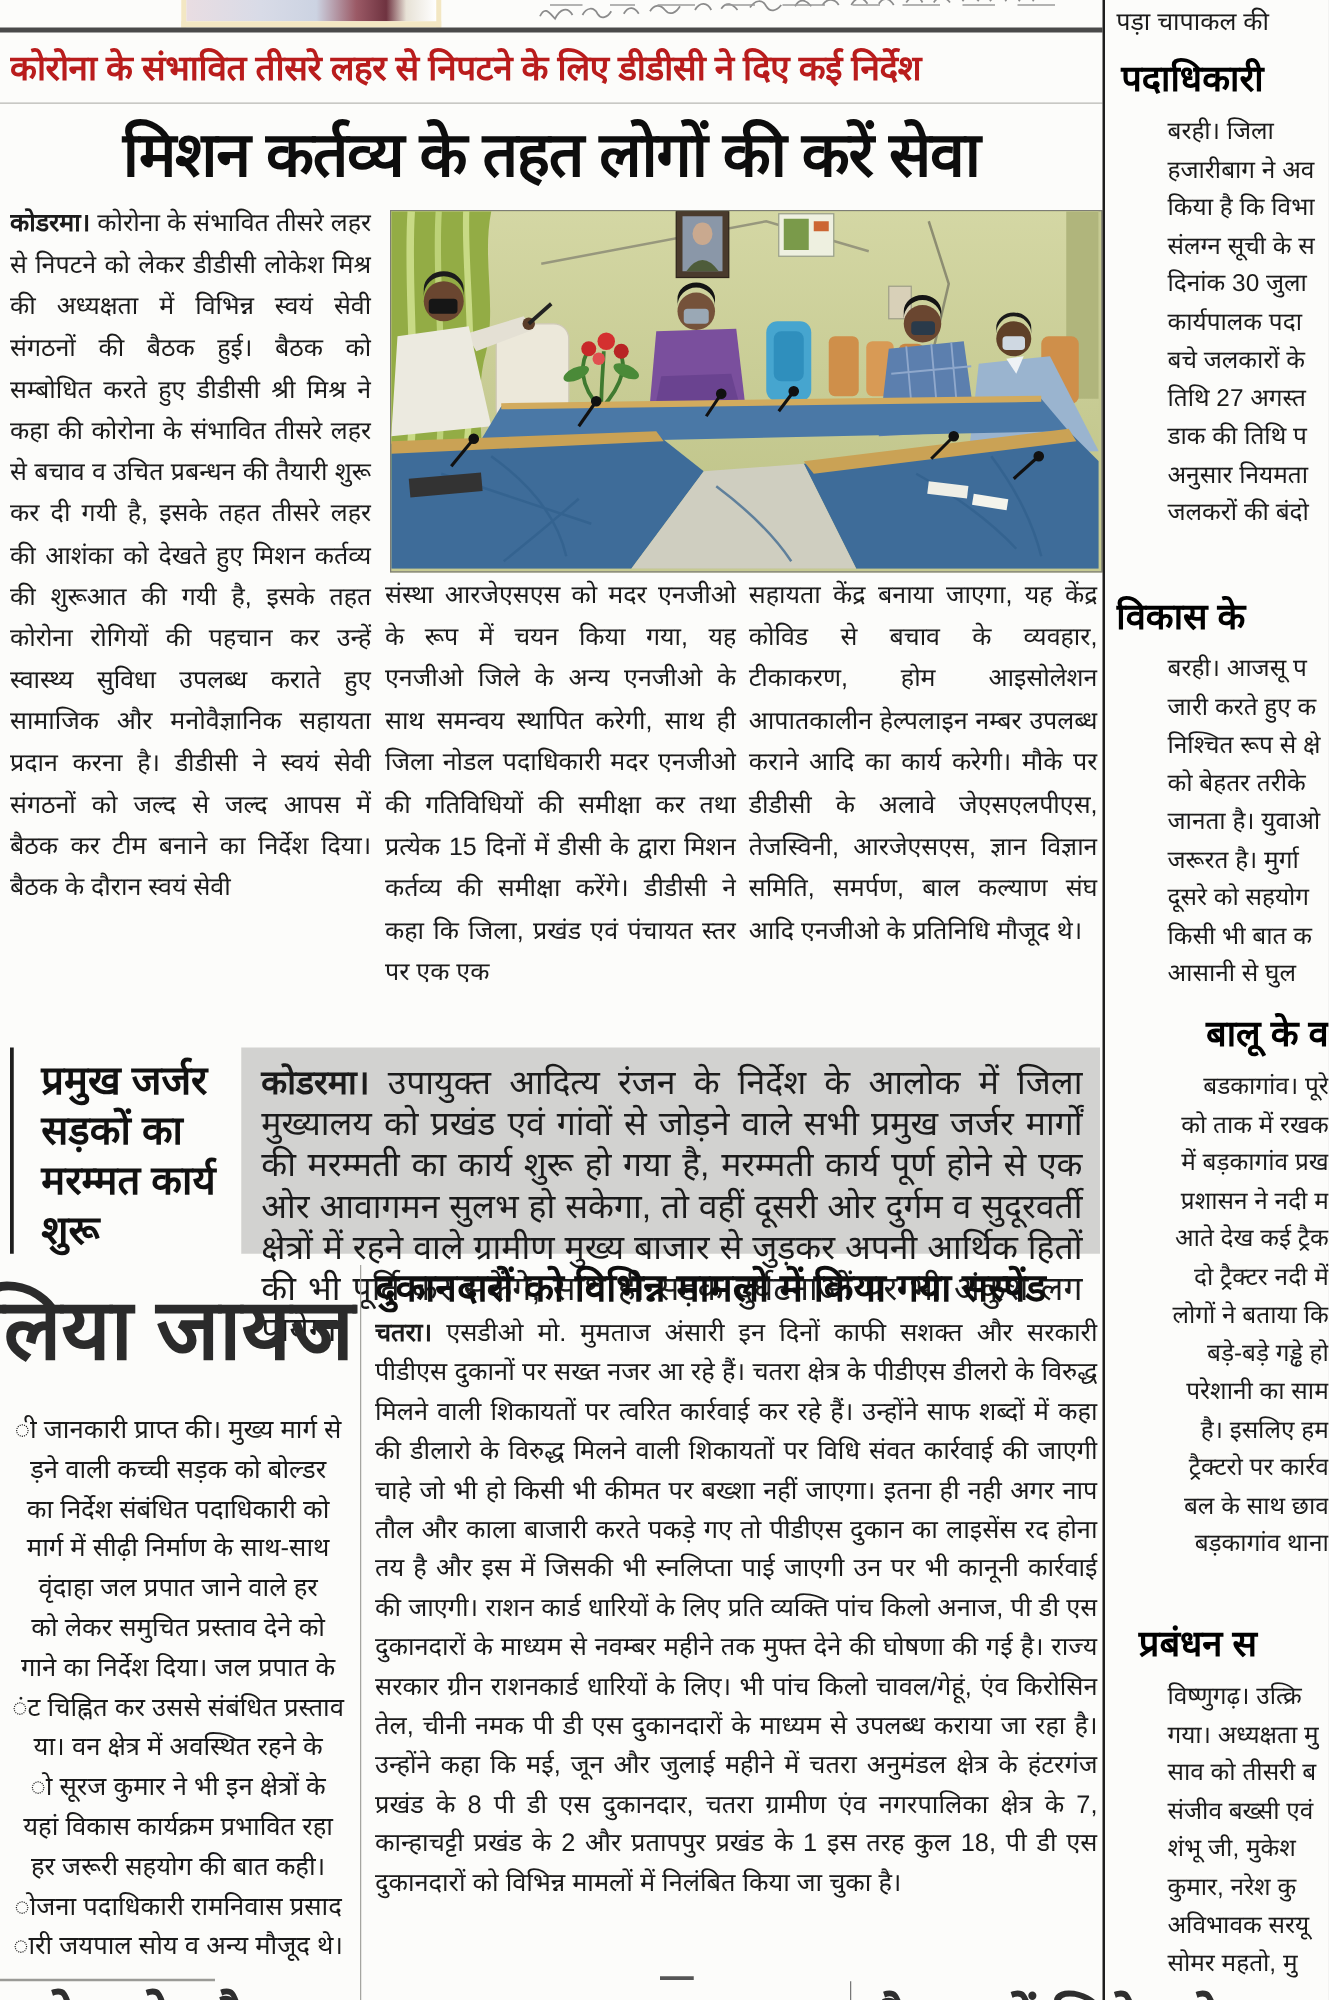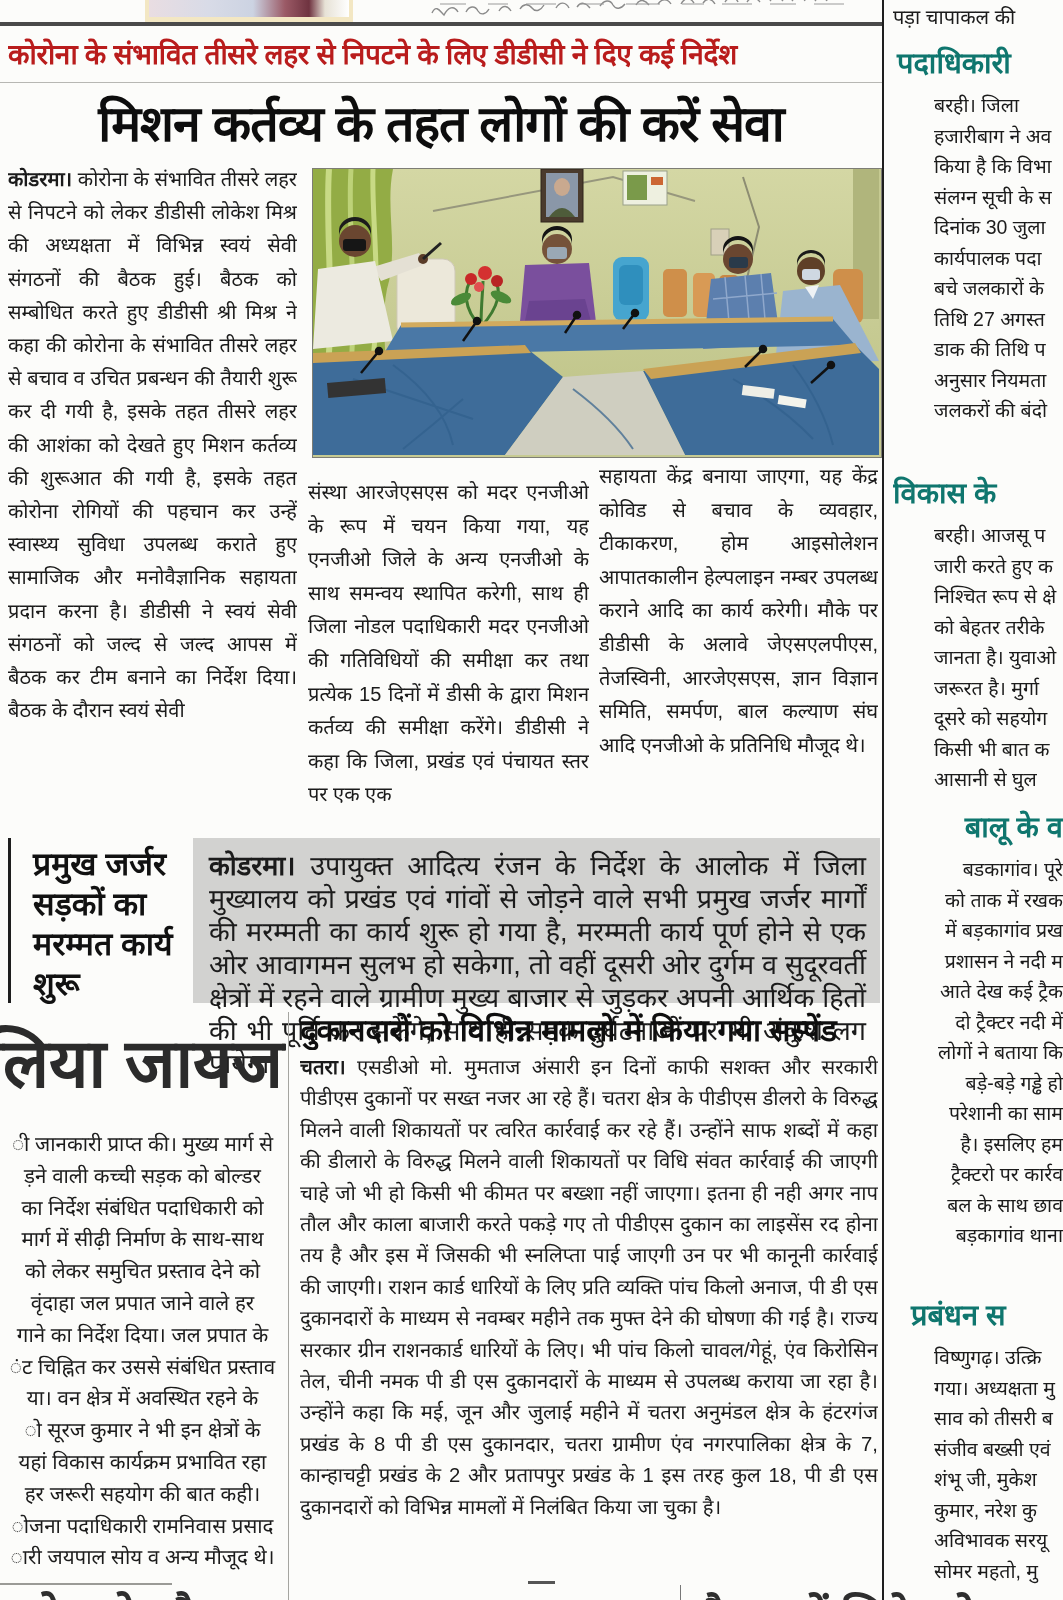--- a/index.html
+++ b/index.html
@@ -16,21 +16,21 @@
      border-left:4px solid #f3e7c3;border-right:4px solid #f3e7c3;border-bottom:5px solid #f3e7c3;}
   .rule-heavy{left:0;top:22px;width:882px;height:4px;background:#4a4a4a;}
   .kicker{left:8px;top:34px;width:872px;font-size:28px;font-weight:bold;color:#b91c1c;
      white-space:nowrap;overflow:hidden;letter-spacing:-0.3px;}
   .rule-thin{left:0;top:82px;width:882px;height:1px;background:#b7b7b3;}
   .headline{left:0;top:88px;width:882px;font-size:50px;font-weight:bold;color:#0d0d0d;
      white-space:nowrap;overflow:hidden;text-align:center;letter-spacing:-1px;}
 
   
   .col1{left:8px;top:163px;width:289px;height:640px;font-size:20px;line-height:33.2px;overflow:hidden;}
-  .col2{left:308px;top:460px;width:281px;height:345px;font-size:20px;line-height:33.6px;overflow:hidden;margin-top:16px;}
+  .col2{left:308px;top:460px;width:281px;height:345px;font-size:20px;line-height:33.6px;overflow:hidden;}
   .col3{left:599px;top:460px;width:279px;height:345px;font-size:20px;line-height:33.6px;overflow:hidden;}
   .photo-frame{left:312px;top:168px;width:568px;height:288px;border:1px solid #7d7d75;background:#c6ca92;}
 
   
   .graybox{left:8px;top:838px;width:872px;height:165px;display:flex;}
   .graybox .title{flex:0 0 160px;background:#fcfcfa;border-left:3px solid #1e1e1e;
      padding:6px 0 0 22px;font-size:32px;line-height:40px;font-weight:bold;color:#111;}
   .graybox .body{flex:1;background:#d2d2d0;padding:12px 14px 0 16px;font-size:27px;line-height:33px;}
 
   
@@ -43,21 +43,21 @@
   
   .bm-head{left:300px;top:1008px;width:580px;font-size:31px;font-weight:bold;color:#0e0e0e;
      white-space:nowrap;overflow:hidden;}
   .bm-body{left:300px;top:1052px;width:578px;height:532px;font-size:20.3px;line-height:31.4px;overflow:hidden;}
 
   
   .vsep-main{left:882px;top:0;width:2px;height:1600px;background:#1e1e1e;}
   .sidebar{left:893px;top:0;width:170px;height:1600px;overflow:hidden;}
   .sb-partial{position:absolute;left:0;top:3px;font-size:20px;white-space:nowrap;}
   .sb-sec{position:absolute;left:0;width:170px;}
-  .sb-sec .sb-h{font-size:29px;font-weight:bold;color:#0f766e;white-space:nowrap;margin-bottom:9px;}
+  .sb-sec .sb-h{font-size:29px;font-weight:bold;color:#000000;white-space:nowrap;margin-bottom:9px;}
   .sb-sec .sb-line{font-size:19.5px;line-height:30.5px;white-space:nowrap;margin-left:41px;}
   .sec0{top:42px;} .sec0 .sb-h{padding-left:4px;}
   .sec1{top:472px;} .sec1 .sb-h{padding-left:0;}
   .sec2{top:806px;text-align:right;} .sec2 .sb-h{padding-left:34px;}
   .sec3{top:1294px;} .sec3 .sb-h{padding-left:18px;}
 
   
   .cutoff{position:absolute;overflow:hidden;height:16px;}
   .cutoff>span{font-size:46px;font-weight:bold;color:#2e2e2e;white-space:nowrap;display:block;}
   .bm-dash{left:528px;top:1581px;width:27px;height:3px;background:#555;}
@@ -220,24 +220,24 @@
       <div class="cutL">
         <span>ड़ने वाली कच्ची सड़क को बोल्डर</span>
       </div>
       <div class="cutL">
         <span>का निर्देश संबंधित पदाधिकारी को</span>
       </div>
       <div class="cutL">
         <span>मार्ग में सीढ़ी निर्माण के साथ-साथ</span>
       </div>
       <div class="cutL">
+        <span>वृंदाहा जल प्रपात जाने वाले हर</span>
+      </div>
+      <div class="cutL">
         <span>को लेकर समुचित प्रस्ताव देने को</span>
-      </div>
-      <div class="cutL">
-        <span>वृंदाहा जल प्रपात जाने वाले हर</span>
       </div>
       <div class="cutL">
         <span>गाने का निर्देश दिया। जल प्रपात के</span>
       </div>
       <div class="cutL">
         <span>ंट चिह्नित कर उससे संबंधित प्रस्ताव</span>
       </div>
       <div class="cutL">
         <span>या। वन क्षेत्र में अवस्थित रहने के</span>
       </div>

